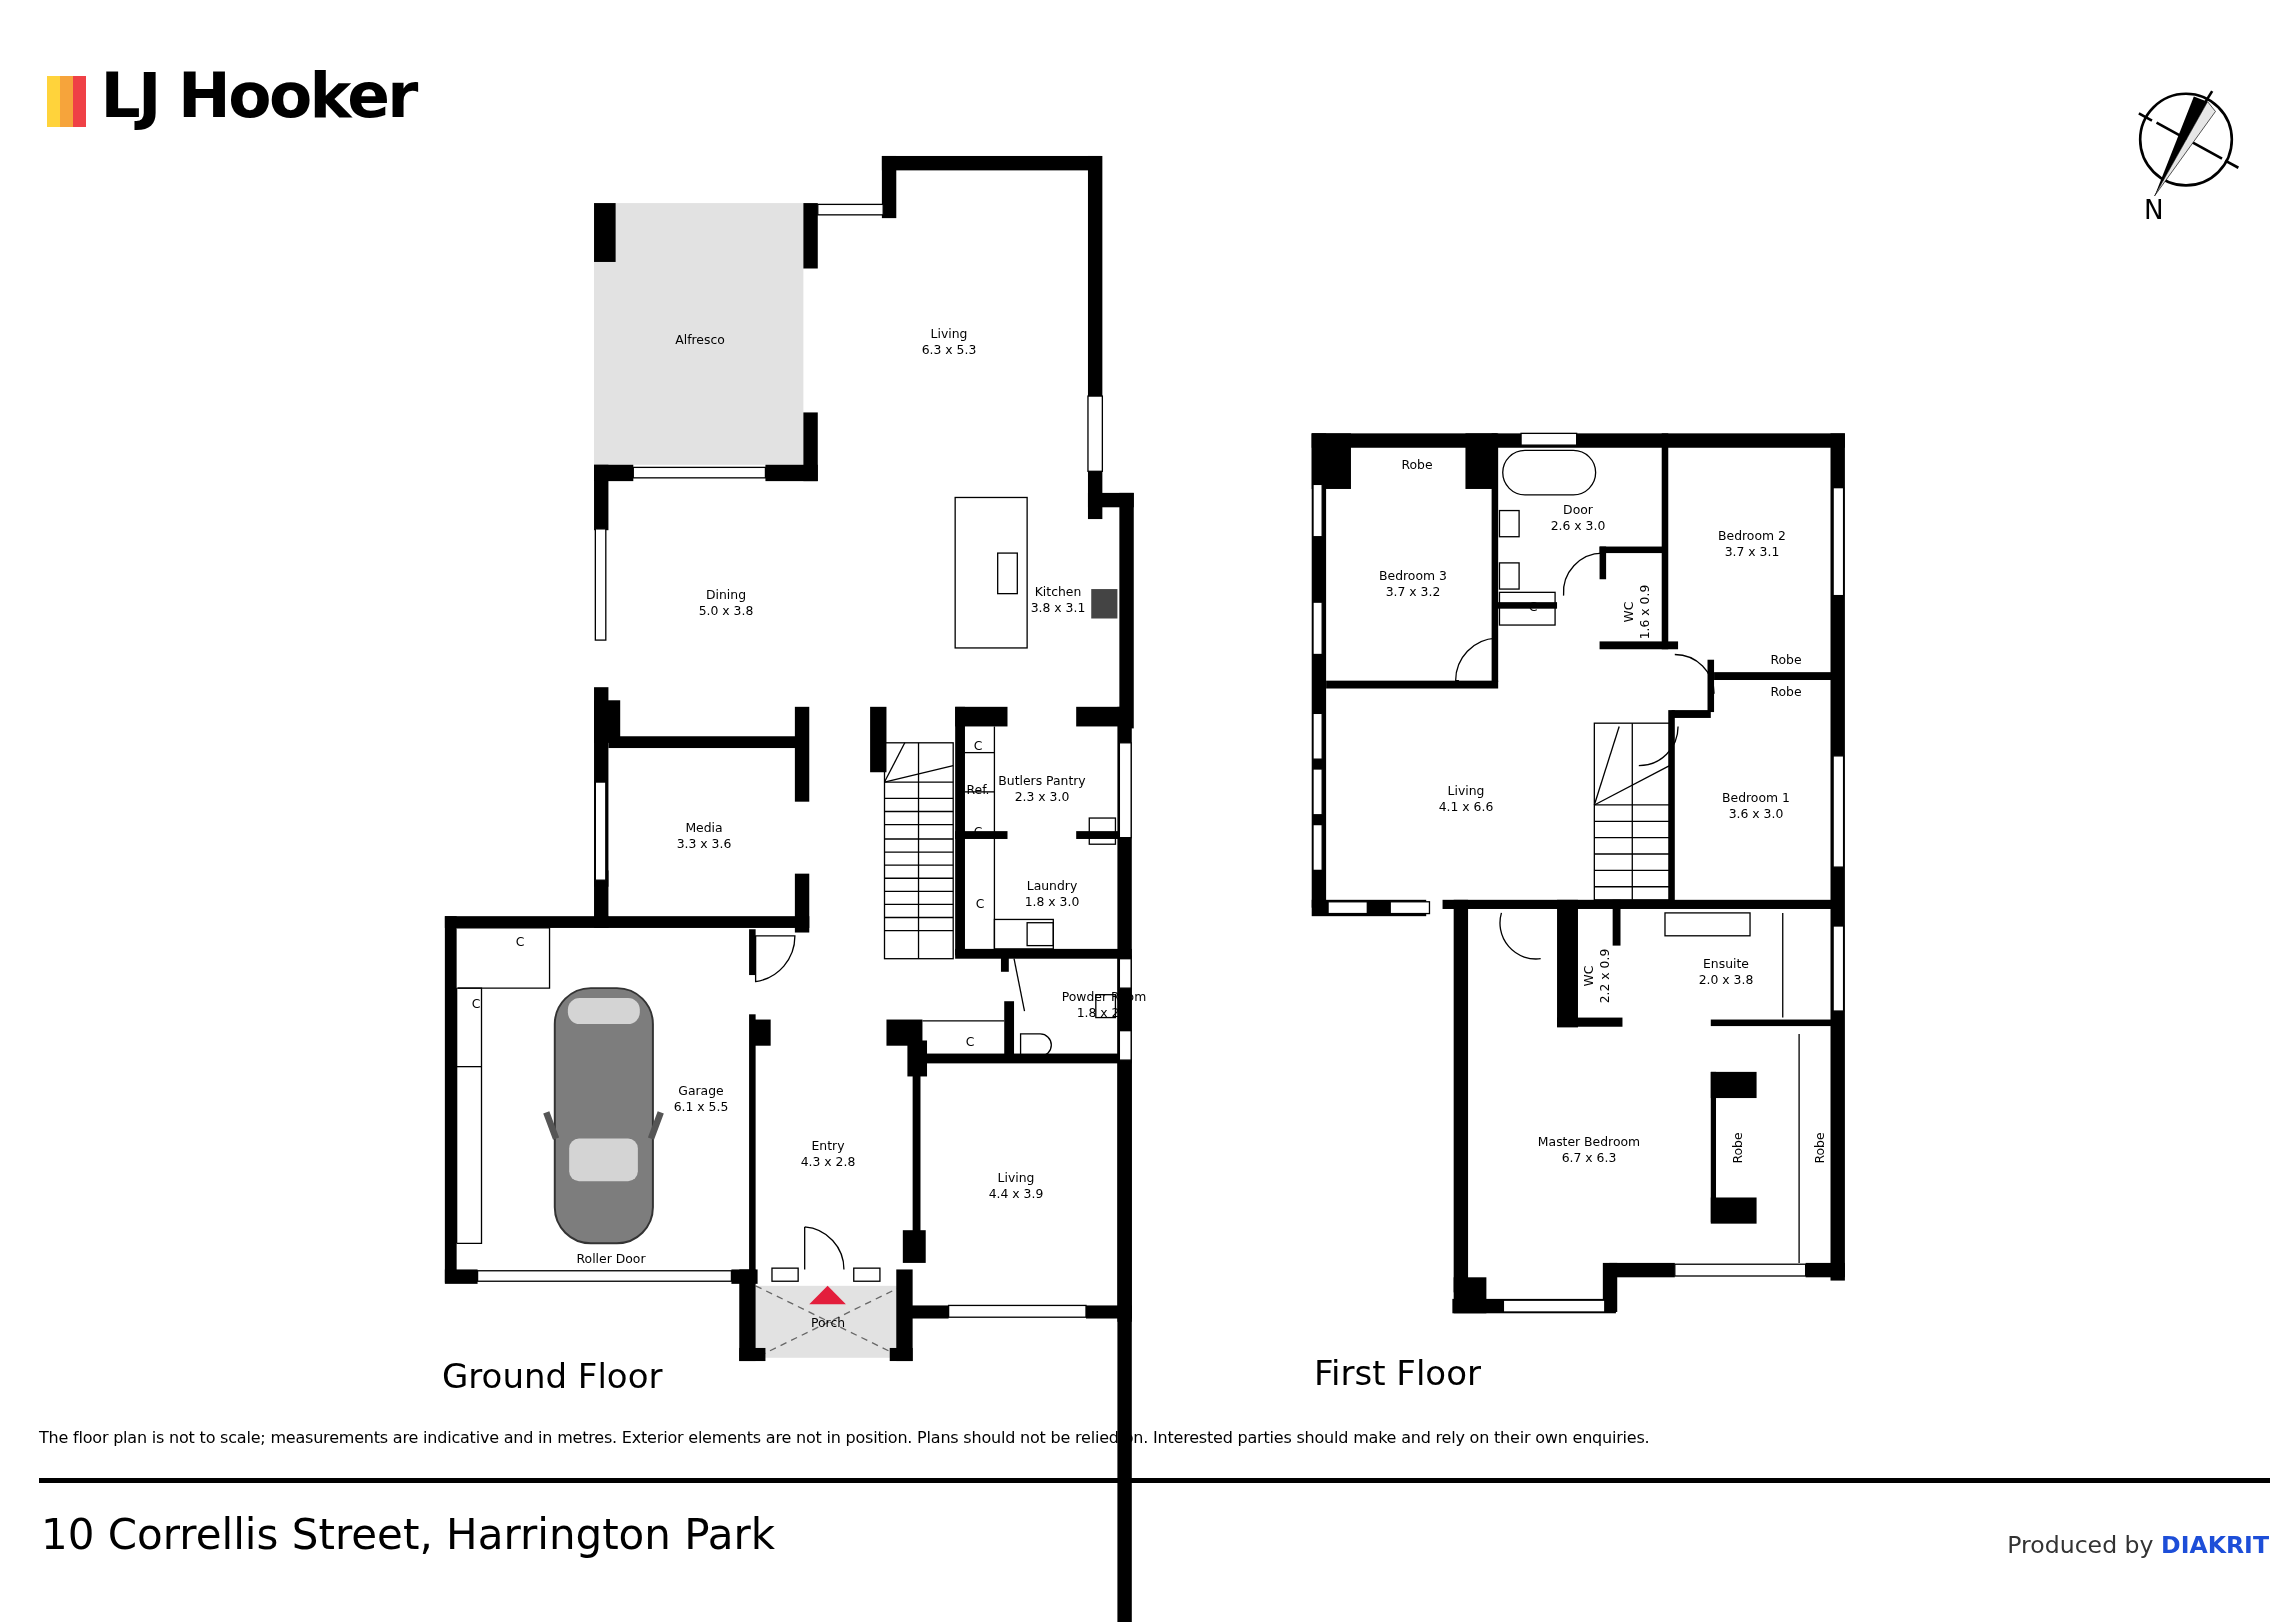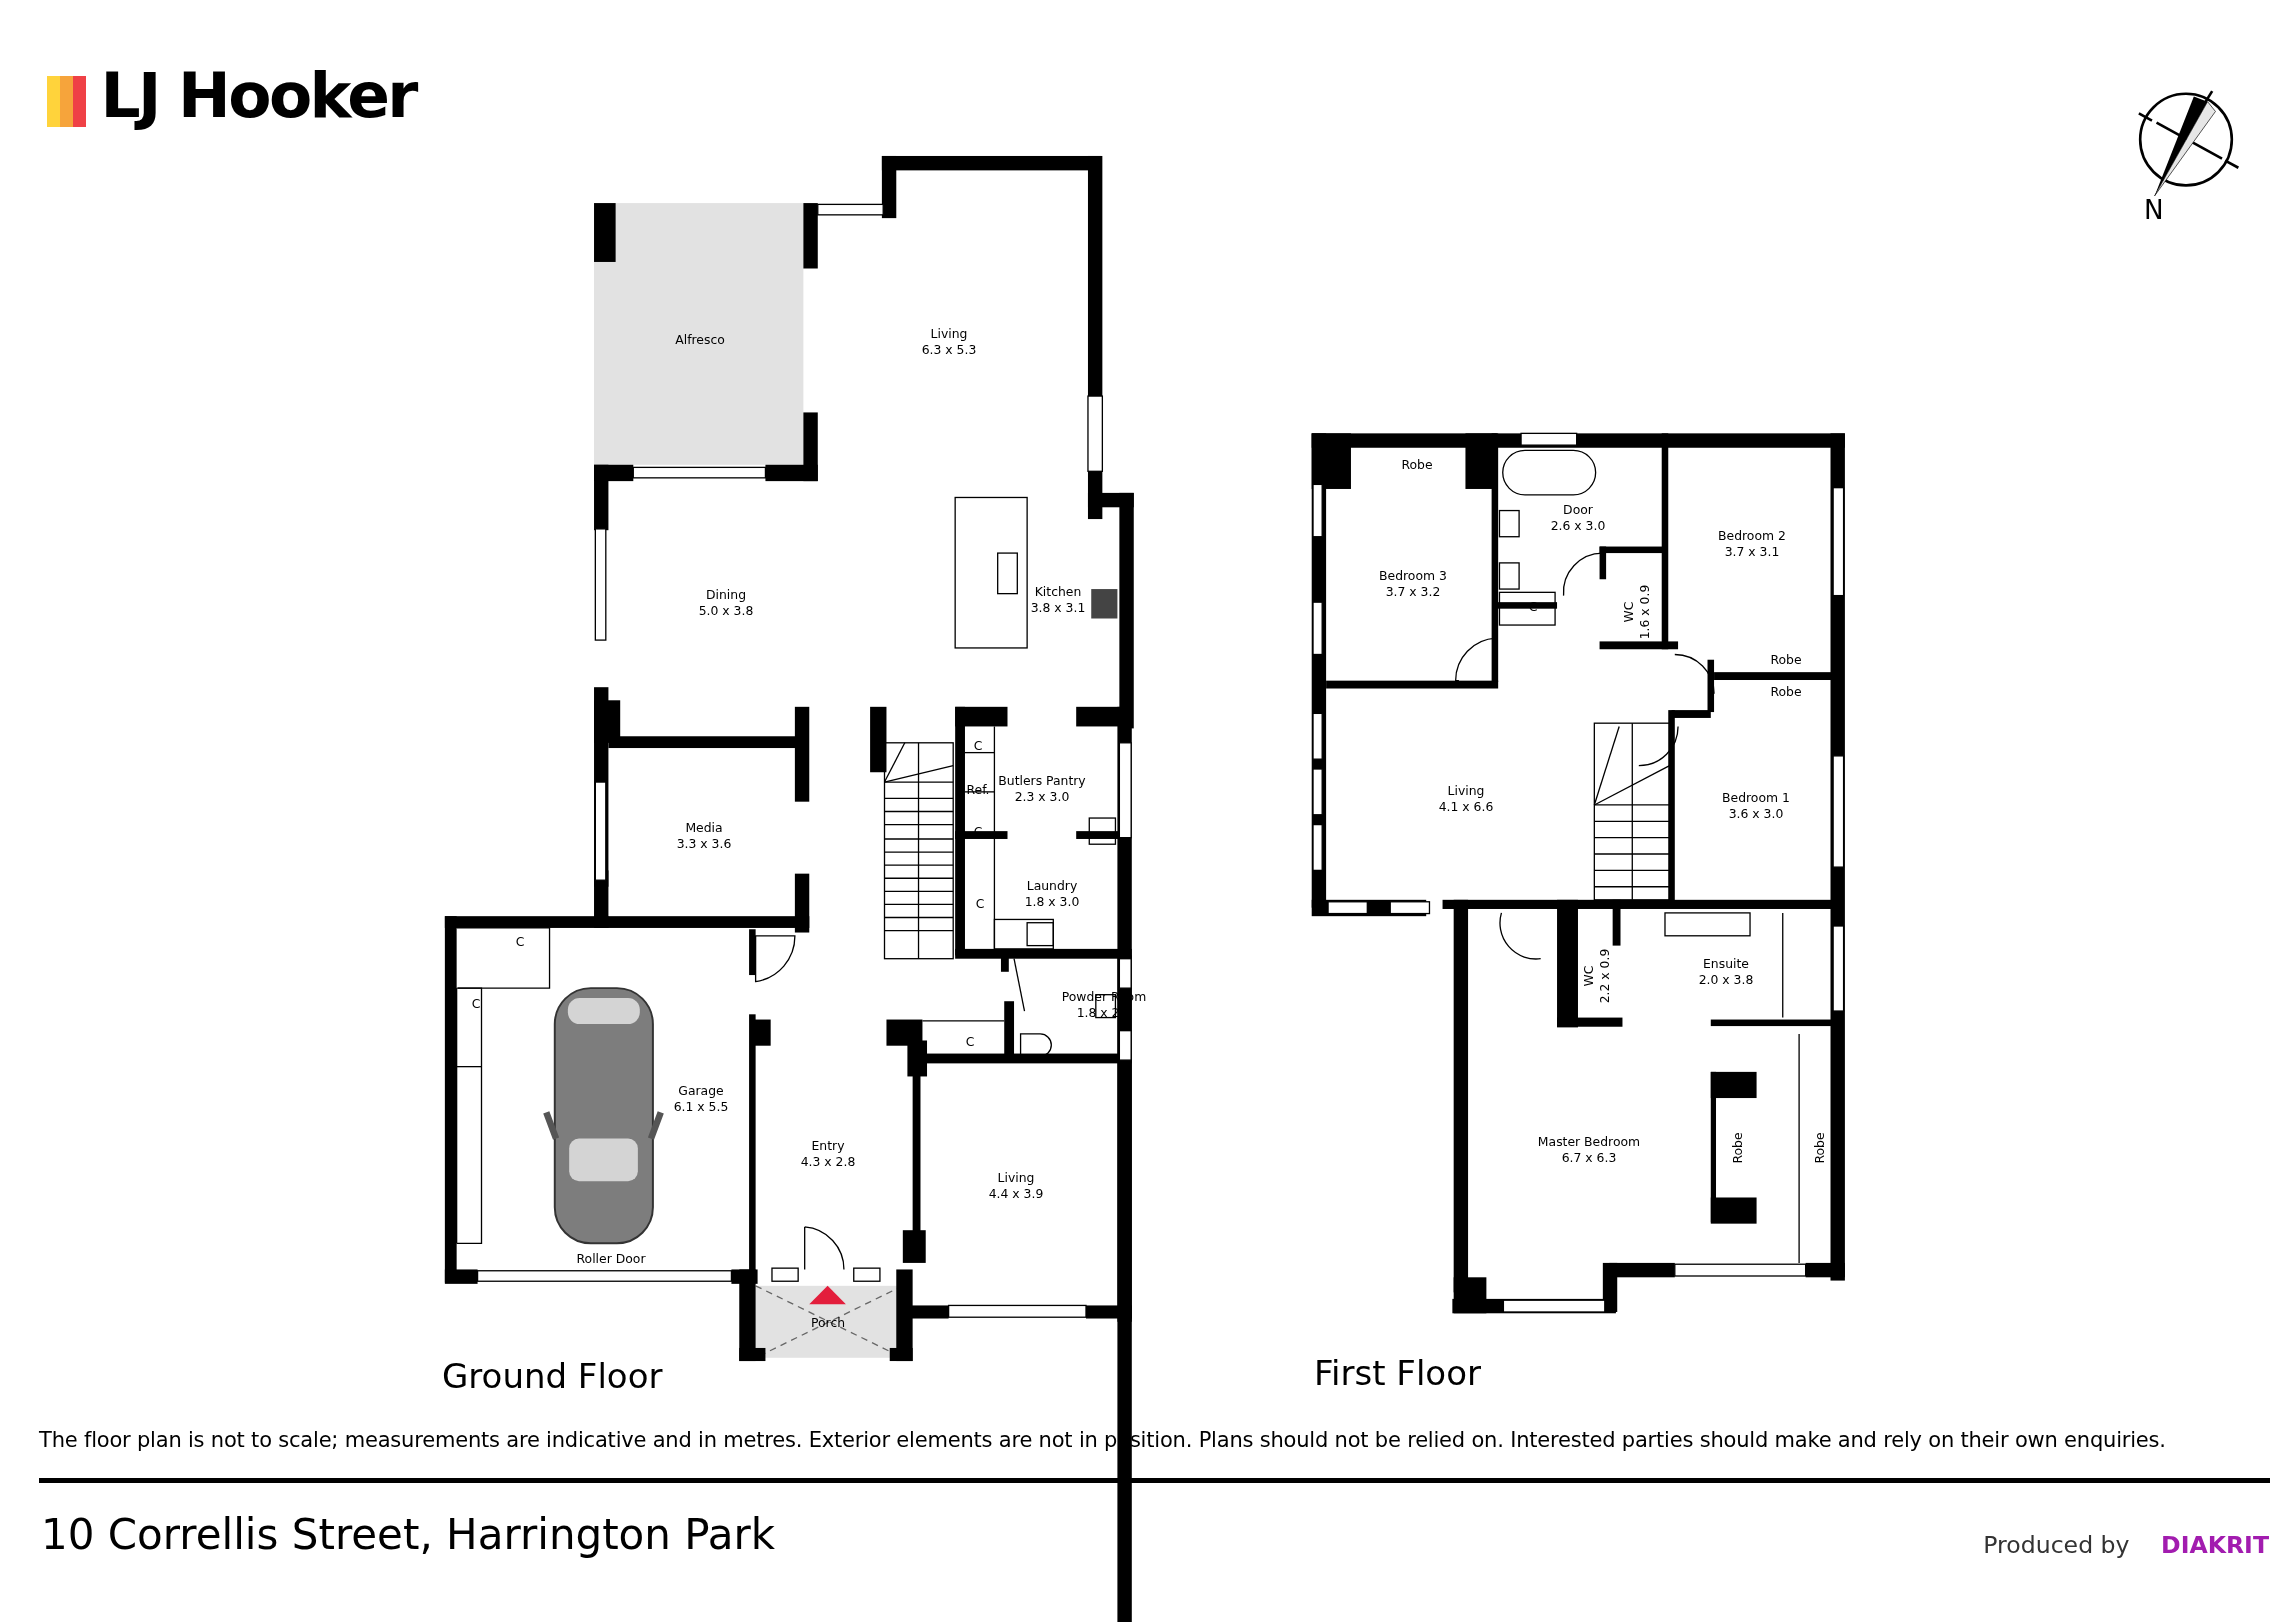--- a/index.html
+++ b/index.html
@@ -7,25 +7,25 @@
   .abs{position:absolute;}
   .logo{left:47px;top:55px;height:72px;display:flex;align-items:flex-end;}
   .logo-bars{display:flex;height:51px;margin-right:14.4px;}
   .logo-bars span{display:block;width:13px;height:51px;}
   .logo-text{font-family:"DejaVu Sans",sans-serif;font-weight:bold;font-size:63px;letter-spacing:-2.6px;line-height:1;}
   .compass{left:2127px;top:82px;width:118px;height:144px;}
   svg.plan{position:absolute;left:0;top:0;}
   .room-label{position:absolute;text-align:center;font-size:12.4px;line-height:15.7px;transform:translate(-50%,-50%);white-space:nowrap;}
   .room-label.v{transform:translate(-50%,-50%) rotate(-90deg);}
   .floor-title{position:absolute;font-size:34px;line-height:1;}
-  .disclaimer{left:39px;top:1428px;font-size:21px;letter-spacing:-0.2px;}
+  .disclaimer{left:39px;top:1428px;font-size:16px;letter-spacing:-0.2px;}
   .rule{left:39px;top:1478px;width:2231px;height:5.2px;background:#000;}
   .address{left:41px;top:1510px;font-size:42px;font-weight:normal;}
   .produced{right:26px;top:1531px;font-size:23.6px;color:#333;}
-  .produced b{font-weight:bold;color:#a21caf;margin-left:24px;}
+  .produced b{font-weight:bold;color:#1d4ed8;}
 </style>
 </head>
 <body>
 
 <div class="abs logo">
   <div class="logo-bars">
     <span style="background:#FFD33B"></span>
     <span style="background:#F6A43B"></span>
     <span style="background:#EF4146"></span>
   </div>

